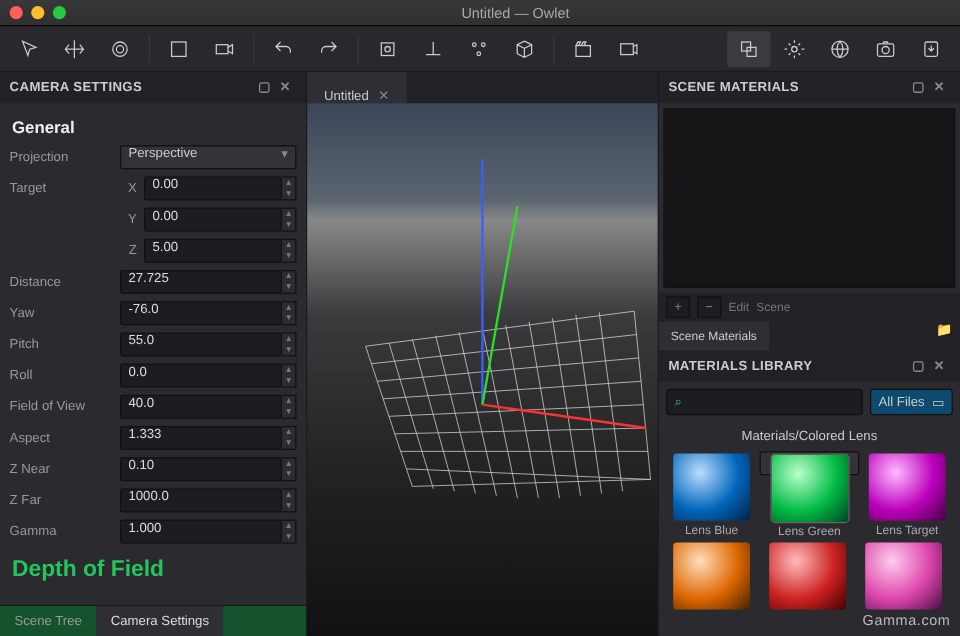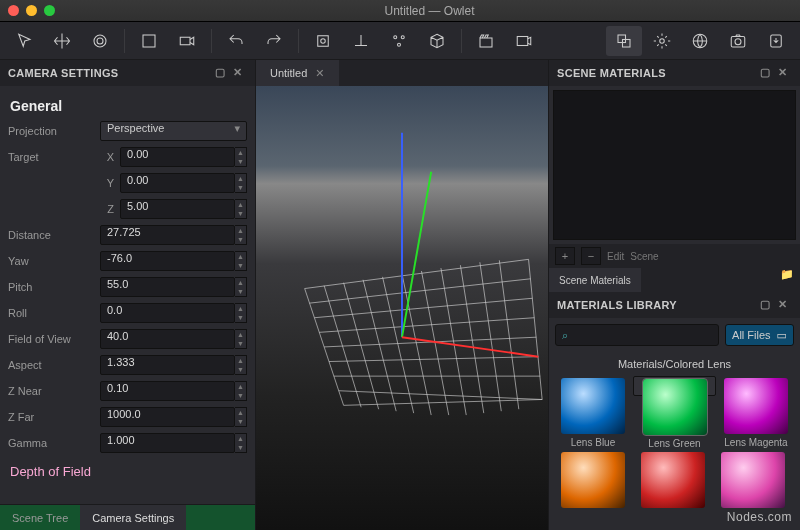--- a/index.html
+++ b/index.html
@@ -25,21 +25,21 @@
 .axl{width:20px;text-align:right;padding-right:6px;color:#999}
 .inp,.sel{flex:1;height:20px;background:#1d1d21;border:1px solid #111;border-radius:2px;color:#ddd;padding:0 6px;font-size:11px}
 .sel{background:#323238;position:relative}
 .spinner{width:12px;height:20px;background:#2c2c32;border:1px solid #111;border-left:none;display:flex;flex-direction:column}
 .spinner div{flex:1;display:flex;align-items:center;justify-content:center;color:#777;font-size:7px}
 .tabstrip{height:26px;display:flex;background:#14532d;border-top:1px solid #1a1a1c}
 .tab{padding:0 12px;display:flex;align-items:center;color:#999;font-size:11px}
 .tab.active{background:#2e2e34;color:#ddd}
 .center{flex:1;display:flex;flex-direction:column;background:#1a1a1c}
 .viewtabs{height:26px;background:#222226;display:flex;align-items:center}
-.vtab{padding:0 14px;height:100%;display:flex;align-items:center;background:#2e2e34;color:#ccc;gap:8px}
+.vtab{padding:0 14px;height:100%;display:flex;align-items:flex-end;background:#2e2e34;color:#ccc;gap:8px}
 .vp{flex:1;position:relative;background:linear-gradient(180deg,#3a4758 0%,#5a6570 18%,#888 22%,#3a3a3d 40%,#222 70%,#111 100%);overflow:hidden}
 .right{width:252px;background:#2a2a2f;display:flex;flex-direction:column;border-left:1px solid #1a1a1c}
 .matprev{height:150px;background:#151518;margin:4px;border:1px solid #111}
 .matbar{height:24px;background:#222226;display:flex;align-items:center;padding:0 6px;gap:6px}
 .mbtn{width:20px;height:18px;background:#1d1d21;border:1px solid #111;display:flex;align-items:center;justify-content:center;color:#888}
 .mlbl{color:#777;font-size:10px}
 .mtabs{height:24px;display:flex;background:#222226}
 .mtab{padding:0 10px;display:flex;align-items:center;color:#999;font-size:10px}
 .mtab.active{background:#2e2e34;color:#ccc}
 .search{display:flex;padding:6px;gap:6px}
@@ -51,21 +51,21 @@
 .sw{width:64px;height:56px;margin:0 auto;border-radius:3px;background:radial-gradient(circle at 35% 30%,#fff4,transparent 40%)}
 .sw.blue{background:radial-gradient(circle at 35% 28%,#bdf,#06b 55%,#024)}
 .sw.green{background:radial-gradient(circle at 35% 28%,#bfc,#0b4 55%,#042)}
 .sw.mag{background:radial-gradient(circle at 35% 28%,#fbf,#b0b 55%,#404)}
 .sw.or{background:radial-gradient(circle at 35% 28%,#fdb,#d60 55%,#420)}
 .sw.rd{background:radial-gradient(circle at 35% 28%,#fbb,#c22 55%,#400)}
 .sw.pk{background:radial-gradient(circle at 35% 28%,#fce,#d4a 55%,#414)}
 .thumb.sel .sw{outline:1px solid #666}
 .thl{margin-top:3px;color:#aaa;font-size:10px}
 .watermark{position:absolute;bottom:6px;right:8px;color:#bbb;font-size:12px;letter-spacing:.5px}
-.dof{padding:8px 10px;font-size:13px;font-weight:400;color:#f9a8d4}
+.dof{padding:8px 10px;font-size:19px;font-weight:700;color:#22c55e}
 svg{width:18px;height:18px;fill:none;stroke:currentColor;stroke-width:1.4}
 </style>
 </head>
 <body>
 
 <div class="titlebar">
   <div class="traffic">
     <div class="tl r"></div>
     <div class="tl y"></div>
     <div class="tl g"></div>
@@ -385,28 +385,28 @@
       <div class="thumb">
           <div class="sw blue"></div>
           <div class="thl">Lens Blue</div>
         </div>
       <div class="thumb sel">
           <div class="sw green"></div>
           <div class="thl">Lens Green</div>
         </div>
       <div class="thumb">
           <div class="sw mag"></div>
-          <div class="thl">Lens Magenta</div>
+          <div class="thl">Lens Target</div>
         </div>
       <div class="thumb">
           <div class="sw or"></div>
         </div>
       <div class="thumb">
           <div class="sw rd"></div>
         </div>
       <div class="thumb">
           <div class="sw pk"></div>
         </div>
     </div>
   </div>
 </div>
 
-<div class="watermark">Nodes.com</div>
+<div class="watermark">Gamma.com</div>
 
 </body></html>

